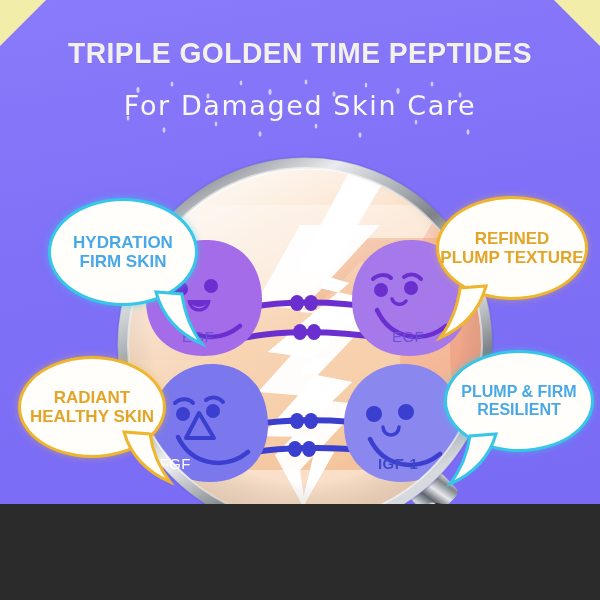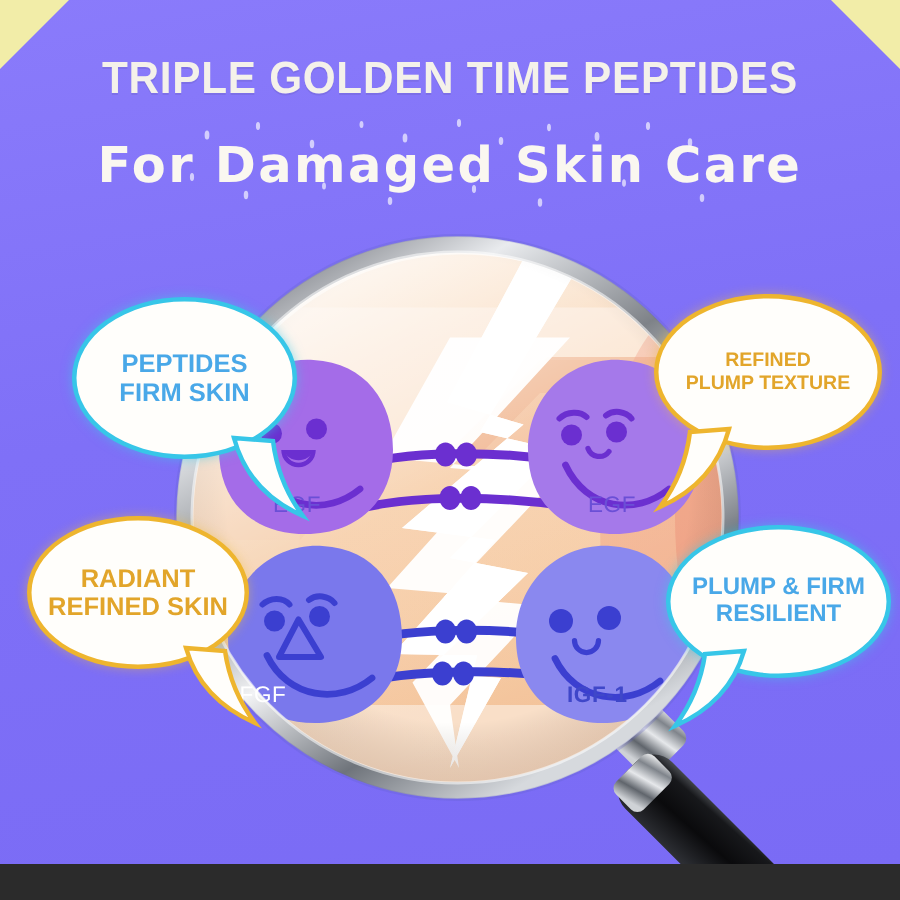--- a/index.html
+++ b/index.html
@@ -3,21 +3,21 @@
 <meta charset="utf-8">
 <style>
   html, body {
     margin: 0;
     padding: 0;
     background: #2b2b2b;
   }
   #stage {
     position: relative;
     width: 600px;
-    height: 576px;
+    height: 504px;
     overflow: hidden;
     font-family: "Liberation Sans", sans-serif;
     background: #7e6ef6;
     user-select: none;
   }
 
   
   .bg-base {
     position: absolute;
     inset: 0;
@@ -48,22 +48,22 @@
     font-weight: 700;
     letter-spacing: 0.5px;
     transform: scaleX(0.94);
     text-shadow: 0 1px 0 rgba(0,0,0,0.07);
   }
   .title-sub {
     position: absolute;
     top: 90px; left: 0; right: 0;
     text-align: center;
     color: #faf7f0;
-    font-size: 33px;
-    font-weight: 700;
+    font-size: 27px;
+    font-weight: 400;
     letter-spacing: 1.6px;
     font-family: "DejaVu Sans", sans-serif;
   }
   .speckles {
     position: absolute;
     top: 78px; left: 120px;
     width: 360px; height: 62px;
     opacity: 0.85;
     pointer-events: none;
   }
@@ -104,24 +104,24 @@
   }
 
   #bubble-resilient {
     left: 48px; top: 198px;
     width: 150px; height: 108px;
     font-size: 17px;
   }
   #bubble-refined {
     left: 436px; top: 196px;
     width: 152px; height: 104px;
-    font-size: 13px;
+    font-size: 17px;
   }
   #bubble-radiant {
-    left: 18px; top: 344px;
+    left: 18px; top: 356px;
     width: 148px; height: 102px;
     font-size: 17px;
   }
   #bubble-plump {
     left: 444px; top: 350px;
     width: 150px; height: 102px;
     font-size: 16px;
   }
 
   .tail { position: absolute; z-index: 41; }
@@ -314,38 +314,38 @@
         <ellipse cx="240" cy="57" rx="1.5" ry="2.8"></ellipse>
       <ellipse cx="296" cy="44" rx="1.3" ry="2.5"></ellipse>
         <ellipse cx="348" cy="54" rx="1.5" ry="2.7"></ellipse>
     </g>
   </svg>
 
   <svg class="tail" style="left:150px; top:288px; width:70px; height:62px;" viewBox="0 0 70 62">
     <path d="M6,4 C14,34 34,48 52,56 C40,40 34,22 32,6 Z" fill="#fffefb" stroke="#37c6e8" stroke-width="3"></path>
   </svg>
   <div class="bubble b-blue" id="bubble-resilient">
-    <span class="ln">PEPTIDES</span>
+    <span class="ln">HYDRATION</span>
     <span class="ln">FIRM SKIN</span>
   </div>
 
   <svg class="tail" style="left:422px; top:282px; width:70px; height:62px;" viewBox="0 0 70 62">
     <path d="M64,4 C56,34 36,48 18,56 C30,40 36,22 38,6 Z" fill="#fffefb" stroke="#eeb52e" stroke-width="3"></path>
   </svg>
   <div class="bubble b-gold" id="bubble-refined">
     <span class="ln">REFINED</span>
     <span class="ln">PLUMP TEXTURE</span>
   </div>
 
   <svg class="tail" style="left:118px; top:428px; width:70px; height:60px;" viewBox="0 0 70 60">
     <path d="M6,4 C14,32 34,46 52,54 C40,38 34,20 32,6 Z" fill="#fffefb" stroke="#eeb52e" stroke-width="3"></path>
   </svg>
   <div class="bubble b-gold" id="bubble-radiant">
     <span class="ln">RADIANT</span>
-    <span class="ln">REFINED SKIN</span>
+    <span class="ln">HEALTHY SKIN</span>
   </div>
 
   <svg class="tail" style="left:432px; top:430px; width:70px; height:60px;" viewBox="0 0 70 60">
     <path d="M64,4 C56,32 36,46 18,54 C30,38 36,20 38,6 Z" fill="#fffefb" stroke="#37c6e8" stroke-width="3"></path>
   </svg>
   <div class="bubble b-blue" id="bubble-plump">
     <span class="ln">PLUMP &amp; FIRM</span>
     <span class="ln">RESILIENT</span>
   </div>
 

